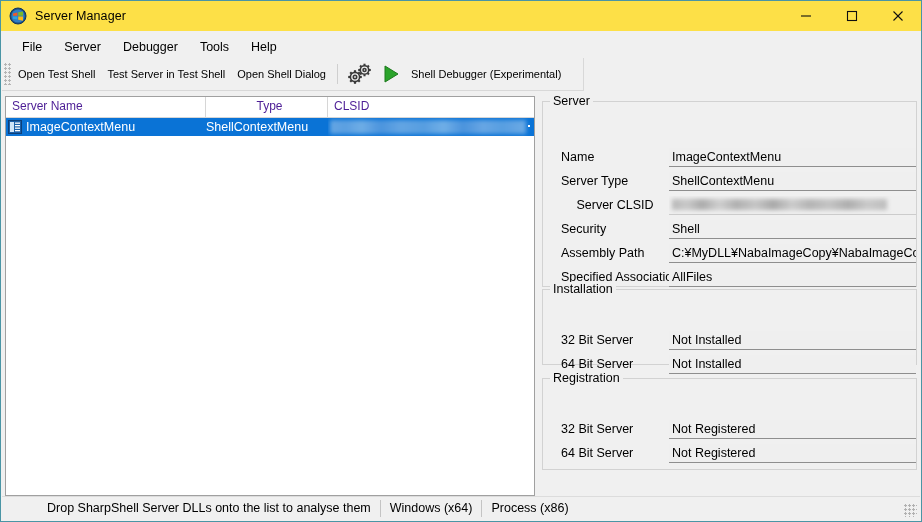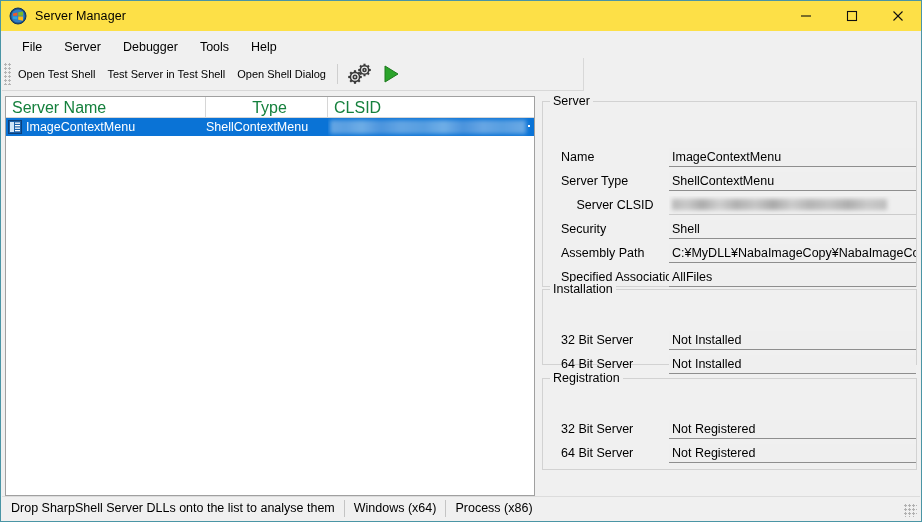--- a/index.html
+++ b/index.html
@@ -133,22 +133,22 @@
     overflow: hidden;
   }
   .lv-header {
     display: flex;
     height: 21px;
     background: #ffffff;
     border-bottom: 1px solid #d6d6d6;
     box-sizing: border-box;
   }
   .lv-th {
-    font-size: 16px;
-    color: #15803d;
+    font-size: 12px;
+    color: #4c1d95;
     padding: 2px 0 0 6px;
     box-sizing: border-box;
     border-right: 1px solid #d6d6d6;
     white-space: nowrap;
     overflow: hidden;
   }
   .lv-th.c0 { width: 200px; }
   .lv-th.c1 { width: 122px; text-align: center; }
   .lv-th.c2 { width: 206px; border-right: none; }
 
@@ -272,20 +272,21 @@
   .statusbar {
     position: absolute;
     left: 1px; bottom: 1px;
     width: 918px;
     height: 24px;
     background: #f0f0f0;
     border-top: 1px solid #dcdcdc;
     box-sizing: border-box;
     display: flex;
     align-items: center;
+    padding-left: 36px;
   }
   .sb-panel {
     font-size: 12.5px;
     color: #000;
     padding: 0 9px;
     white-space: nowrap;
     height: 17px;
     line-height: 17px;
   }
   .sb-sep {
@@ -384,20 +385,21 @@
           <line x1="13.8" y1="11.2" x2="12.3" y2="12.7"></line>
           <line x1="5.7" y1="19.3" x2="4.2" y2="20.8"></line>
         </g>
       </svg>
     </div>
     <div class="tb-icon">
       <svg width="22" height="22" viewBox="0 0 22 22">
         <polygon points="5,3 18,11 5,19" fill="#2aa32a" stroke="#1d7a1d" stroke-width="1"></polygon>
       </svg>
     </div>
+    <div class="tb-text">Shell Debugger (Experimental)</div>
   </div>
 
   <div class="listview">
     <div class="lv-header">
       <div class="lv-th c0">Server Name</div>
       <div class="lv-th c1">Type</div>
       <div class="lv-th c2">CLSID</div>
     </div>
     <div class="lv-row">
       <div class="lv-cell c0">

